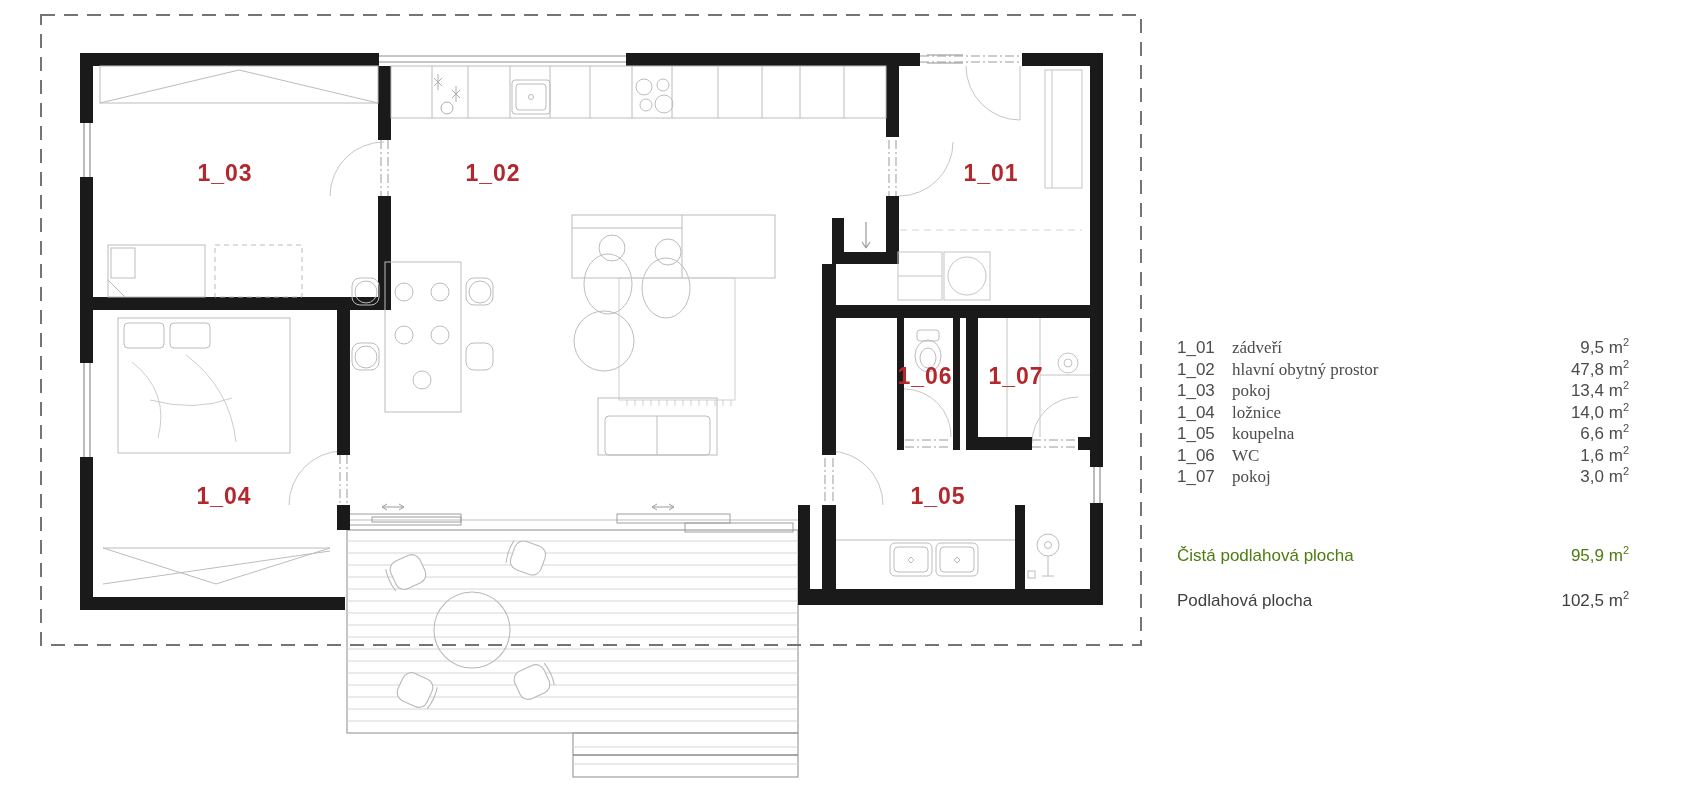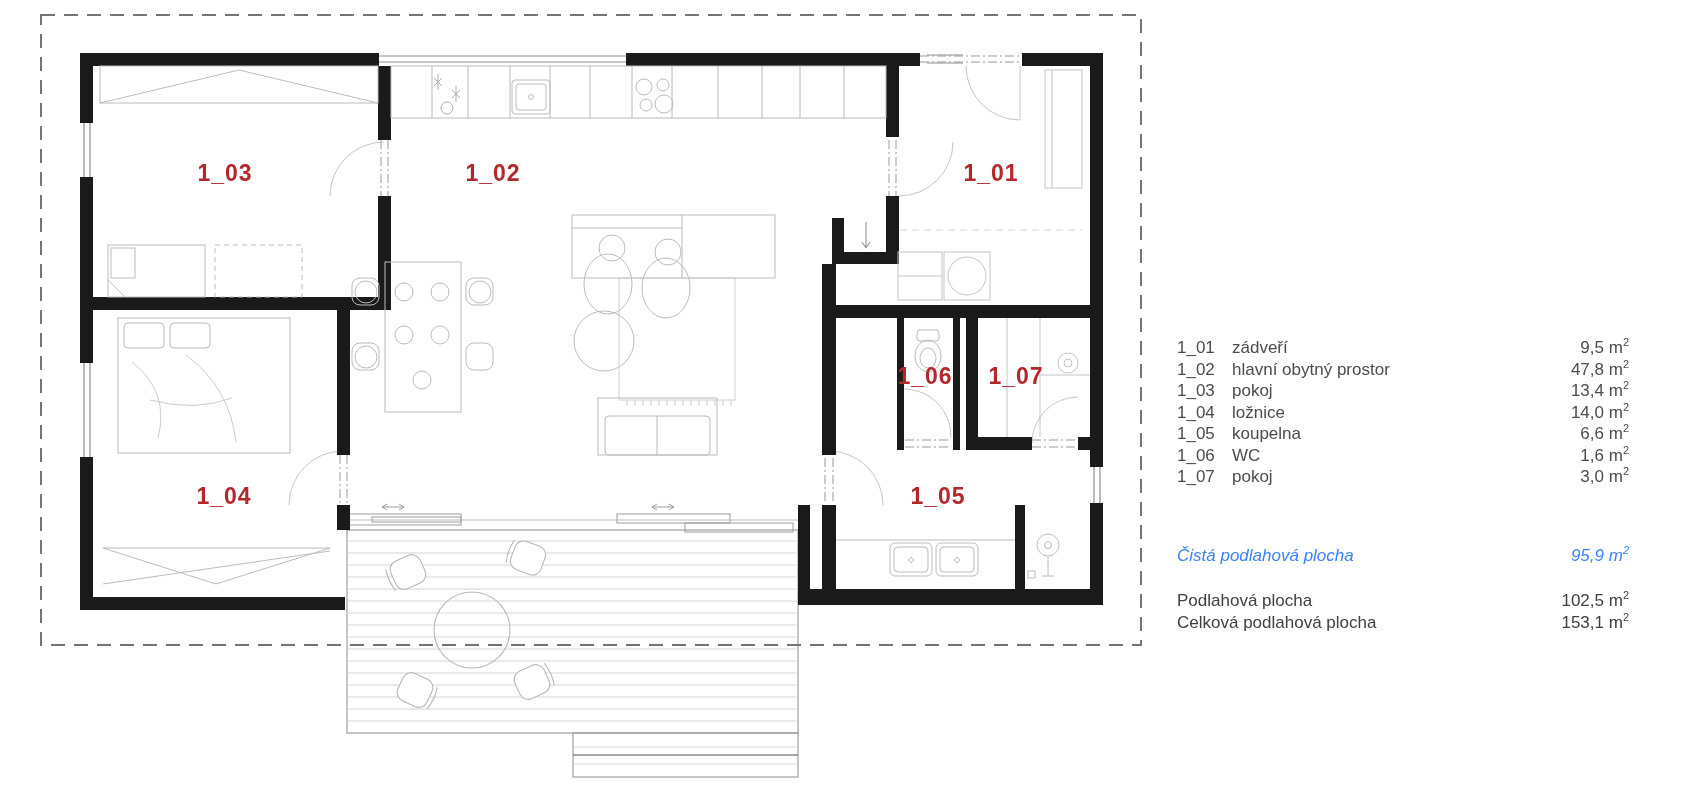--- a/index.html
+++ b/index.html
@@ -6,24 +6,24 @@
   body{width:1700px;height:801px;position:relative;overflow:hidden;
        font-family:"Liberation Sans", sans-serif;}
   #stage{position:absolute;inset:0;background:#fff;}
   svg{position:absolute;left:0;top:0;}
   .room-label{font-family:"Liberation Sans",sans-serif;font-weight:bold;font-size:23px;letter-spacing:1px;}
   
   #legend{position:absolute;left:1177px;top:337px;width:452px;color:#4c4c4e;
           font-size:17px;line-height:21.5px;}
   .lrow{display:flex;}
   .lcode{width:55px;flex:0 0 55px;}
-  .lname{flex:1 1 auto;}
+  .lname{flex:1 1 auto;font-family:Liberation Serif, serif;}
   .lval{flex:0 0 auto;text-align:left;white-space:nowrap;}
   sup{font-size:11px;line-height:0;}
-  #total-net{position:absolute;left:1177px;top:545px;width:452px;color:#3b82f6;font-size:17px;line-height:22px;font-style:italic;}
+  #total-net{position:absolute;left:1177px;top:545px;width:452px;color:#4d7c0f;font-size:17px;line-height:22px;}
   #total-gross{position:absolute;left:1177px;top:590px;width:452px;color:#404040;font-size:17px;line-height:22px;}
   .trow{display:flex;}
   .tname{flex:1 1 auto;}
 </style>
 </head>
 <body>
 
 <div id="stage">
 
 <svg width="1160" height="801" viewBox="0 0 1160 801">
@@ -359,19 +359,15 @@
     <span class="tname">Čistá podlahová plocha</span>
     <span class="lval"><span>95,9</span>&nbsp;<span>m</span><sup>2</sup></span>
   </div>
 </div>
 
 <div id="total-gross">
   <div class="trow">
     <span class="tname">Podlahová plocha</span>
     <span class="lval"><span>102,5</span>&nbsp;<span>m</span><sup>2</sup></span>
   </div>
-  <div class="trow">
-    <span class="tname">Celková podlahová plocha</span>
-    <span class="lval"><span>153,1</span>&nbsp;<span>m</span><sup>2</sup></span>
-  </div>
 </div>
 
 </div>
 
 </body></html>

